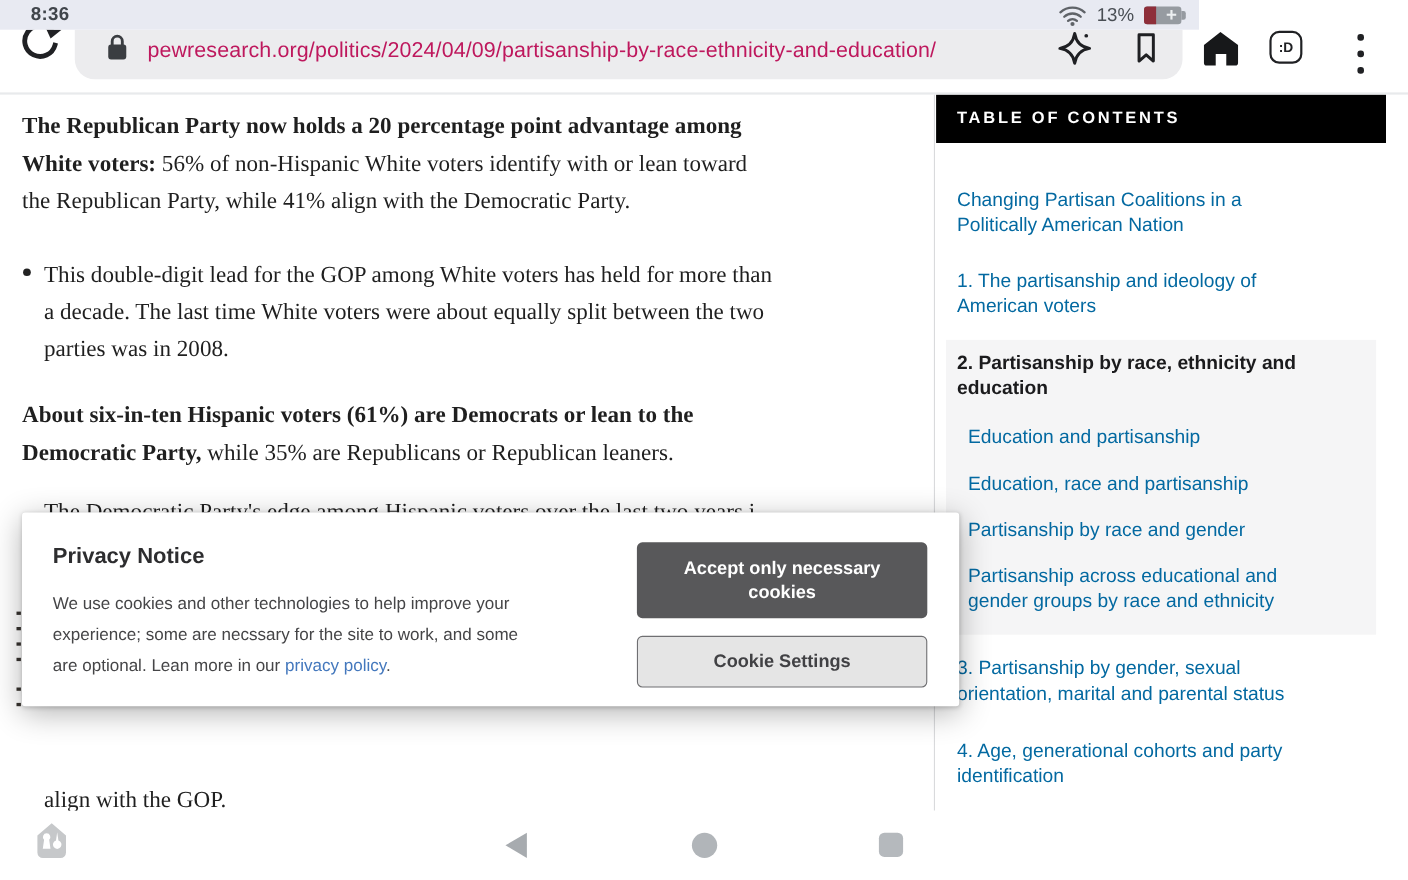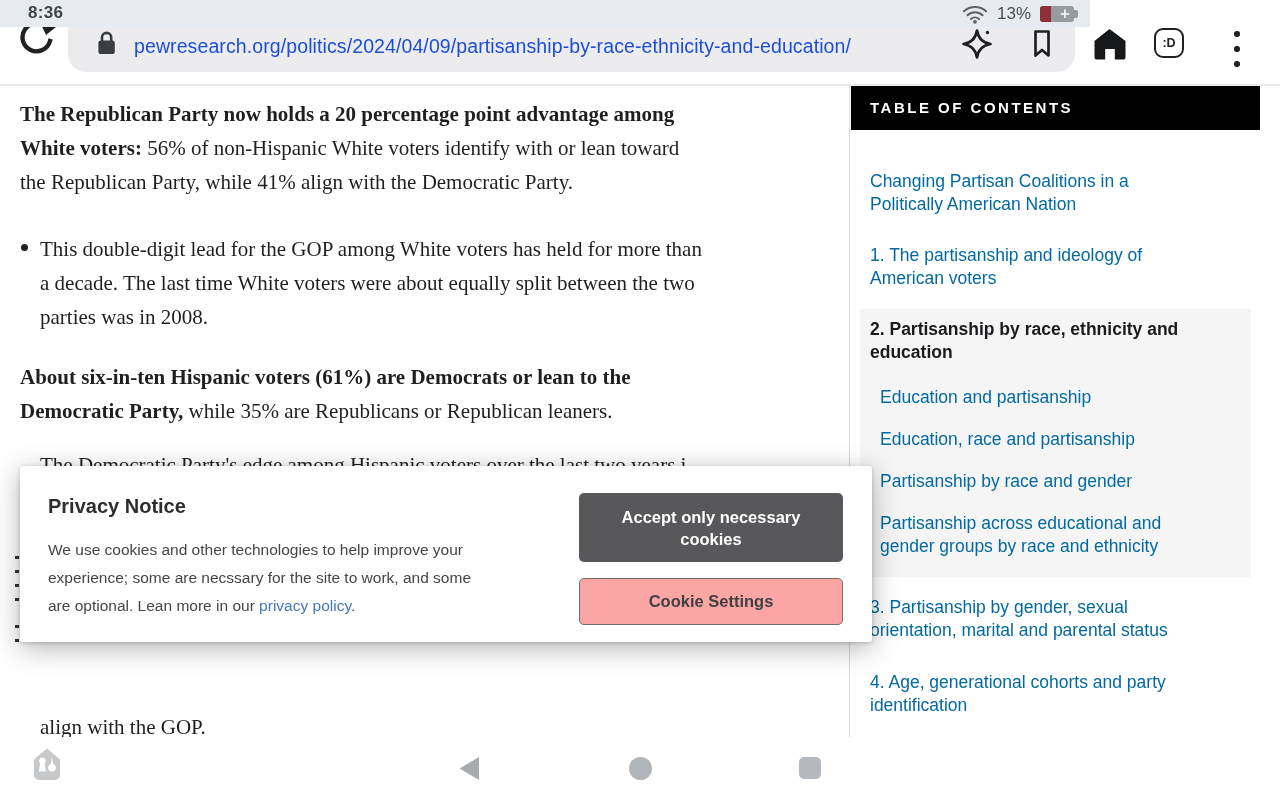--- a/index.html
+++ b/index.html
@@ -25,21 +25,21 @@
   .batt-nub { position:absolute; right:-4px; top:4px; width:4px; height:8px; background:#969ba1; border-radius:0 2px 2px 0; }
   
   .toolbar { position:absolute; left:0; top:27px; width:1280px; height:57px; background:#fff; overflow:hidden; z-index:30; }
   .toolbar-divider { position:absolute; left:0; top:84px; width:1280px; height:2px; background:#e8eaec; z-index:30; }
   .reload-btn { position:absolute; left:16px; top:-9px; width:42px; height:42px; }
   .url-pill {
     position:absolute; left:68px; top:-14px; width:1007px; height:59px;
     background:#ececee; border-radius:0 0 18px 18px;
   }
   .lock-icon { position:absolute; left:95px; top:2px; }
-  .url-text { position:absolute; left:134px; top:8px; font-size:19.5px; color:#1d4ed8; letter-spacing:.1px; }
+  .url-text { position:absolute; left:134px; top:8px; font-size:19.5px; color:#be185d; letter-spacing:.1px; }
   .sparkle-btn { position:absolute; left:959px; top:-1px; }
   .bookmark-btn { position:absolute; left:1028px; top:1px; }
   .home-btn { position:absolute; left:1091px; top:0px; }
   .tab-btn {
     position:absolute; left:1154px; top:1px; width:30px; height:30px;
     border:2.6px solid #202124; border-radius:9px; display:flex; align-items:center; justify-content:center;
   }
   .tab-badge { font-size:12.5px; font-weight:700; color:#202124; }
   .menu-btn { position:absolute; left:1233px; top:0px; width:8px; height:52px; }
   .menu-btn i { position:absolute; left:1px; width:5.5px; height:5.5px; border-radius:50%; background:#202124; }
@@ -75,21 +75,21 @@
   .dialog-body { position:absolute; left:28px; top:70px; width:510px; font-size:15.5px; line-height:28px; color:#454547; }
   .privacy-link { color:#4478bd; cursor:pointer; }
   .dlg-buttons { position:absolute; left:559px; top:27px; width:264px; display:flex; flex-direction:column; }
   .dlg-btn {
     width:264px; border:none; border-radius:5px; background:#58585a; color:#fff;
     font-family:"Liberation Sans", sans-serif; font-size:16.5px; font-weight:700;
     display:flex; align-items:center; justify-content:center; text-align:center; cursor:pointer;
   }
   .dlg-btn.b1 { height:47px; margin-bottom:15px; }
   .dlg-btn.b2 { height:69px; margin-bottom:16px; line-height:22px; padding:0 40px; }
-  .dlg-btn.b3 { height:47px; background:#fca5a5; border:1.5px solid #6f6f72; color:#414144; }
+  .dlg-btn.b3 { height:47px; background:#e5e5e5; border:1.5px solid #6f6f72; color:#414144; }
   
   .navbar { position:absolute; left:0; top:737px; width:1280px; height:63px; background:#fff; z-index:10; }
   .home-screen-btn { position:absolute; left:30px; top:9px; }
   .nav-back { position:absolute; left:458px; top:19px; }
   .nav-home { position:absolute; left:629px; top:20px; width:23px; height:23px; border-radius:50%; background:#b1b5b9; cursor:pointer; }
   .nav-recents { position:absolute; left:799px; top:20px; width:22px; height:22px; border-radius:5px; background:#b5b9bd; cursor:pointer; }
 </style>
 </head>
 <body>
 

